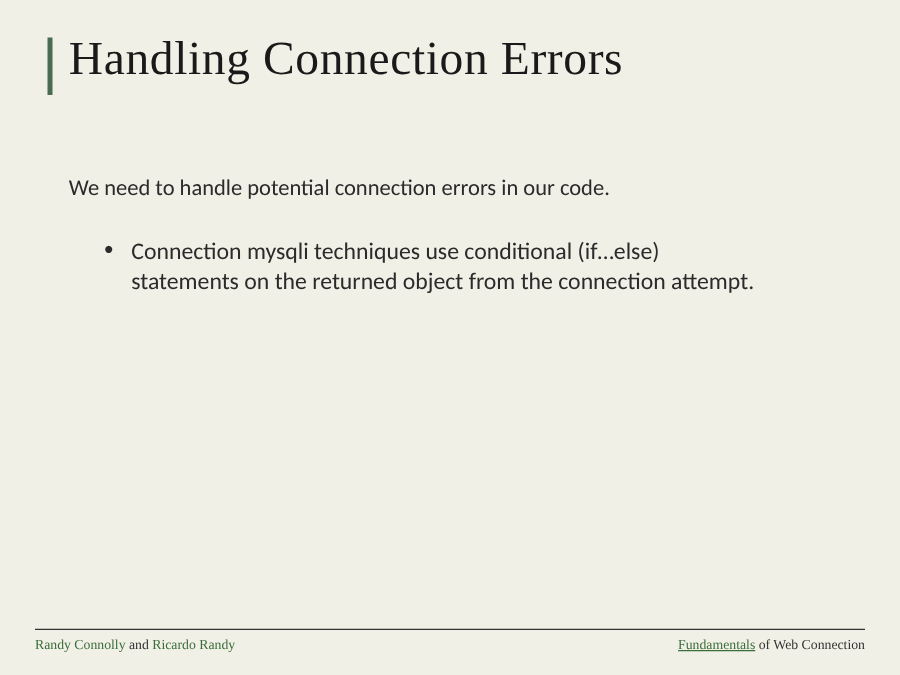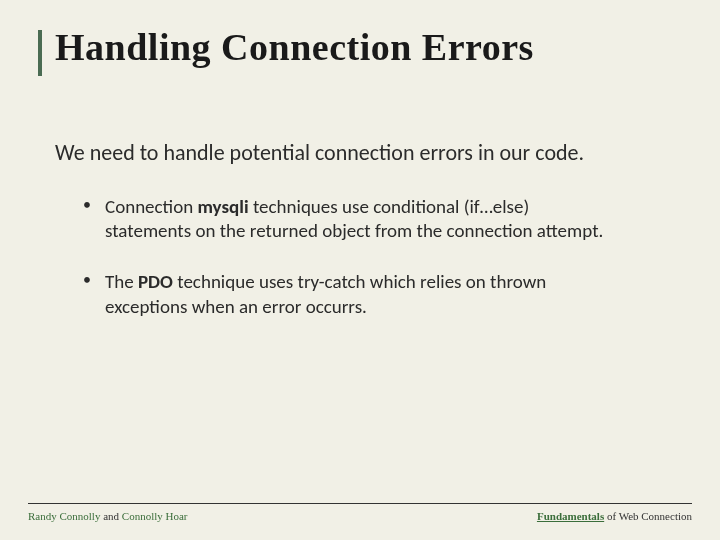--- a/index.html
+++ b/index.html
@@ -15,28 +15,28 @@
     position: absolute;
     left: 38px;
     top: 30px;
     width: 4px;
     height: 46px;
     background: #4a6b52;
   }
   .title {
     font-family: Georgia, "Times New Roman", serif;
     font-size: 38px;
-    font-weight: 700;
+    font-weight: 400;
     color: #1a1a1a;
     margin-left: 0;
     margin-bottom: 70px;
     letter-spacing: 0.5px;
   }
   .intro {
-    font-size: 22px;
+    font-size: 18px;
     color: #2b2b2b;
     line-height: 1.25;
     margin-bottom: 28px;
     max-width: 530px;
   }
   .bullets {
     list-style: none;
     padding-left: 28px;
     max-width: 560px;
   }
@@ -49,64 +49,61 @@
     padding-left: 22px;
   }
   .bullets li::before {
     content: "•";
     position: absolute;
     left: 0;
     top: 0;
     color: #2b2b2b;
     font-size: 16px;
   }
-  .b1-a, .b2-a { font-weight: 700; }
+  .b1-a, .b2-a { font-weight: 400; }
   .footer {
     position: absolute;
     left: 28px;
     right: 28px;
     bottom: 18px;
   }
   .footer-hr {
     border: none;
     border-top: 1px solid #333;
     margin-bottom: 6px;
   }
   .footer-row {
     display: flex;
     justify-content: space-between;
     font-family: Georgia, "Times New Roman", serif;
     font-size: 11px;
     color: #333;
   }
   .author-strong { color: #3b6e3b; }
-  .book-strong { color: #3b6e3b; text-decoration: underline; font-weight: bold; }
+  .book-strong { color: #3b6e3b; text-decoration: underline; }
   .underline { }
 </style>
 </head>
 <body>
 
 <div class="accent-bar"></div>
 
 <h1 class="title">Handling Connection Errors</h1>
 
 <p class="intro">We need to handle potential connection errors in our code.</p>
 
 <ul class="bullets">
   <li>
     <span>Connection </span><span class="b1-a">mysqli</span><span> techniques use conditional (if…else) statements on the returned object from the connection attempt.</span>
   </li>
-  <li>
-    <span>The </span><span class="b2-a">PDO</span><span> technique uses try-catch which relies on thrown exceptions when an error occurrs.</span>
-  </li>
 </ul>
 
 <div class="footer">
   <hr class="footer-hr">
   <div class="footer-row">
     <div>
-      <span class="author-strong underline">Randy Connolly</span><span> and </span><span class="author-strong underline">Connolly Hoar</span>
+      <span class="author-strong underline">Randy Connolly</span><span> and </span><span class="author-strong underline">Ricardo Randy</span>
     </div>
     <div>
       <span class="book-strong">Fundamentals</span><span> of Web Connection</span>
     </div>
   </div>
 </div>
 
 </body></html>

